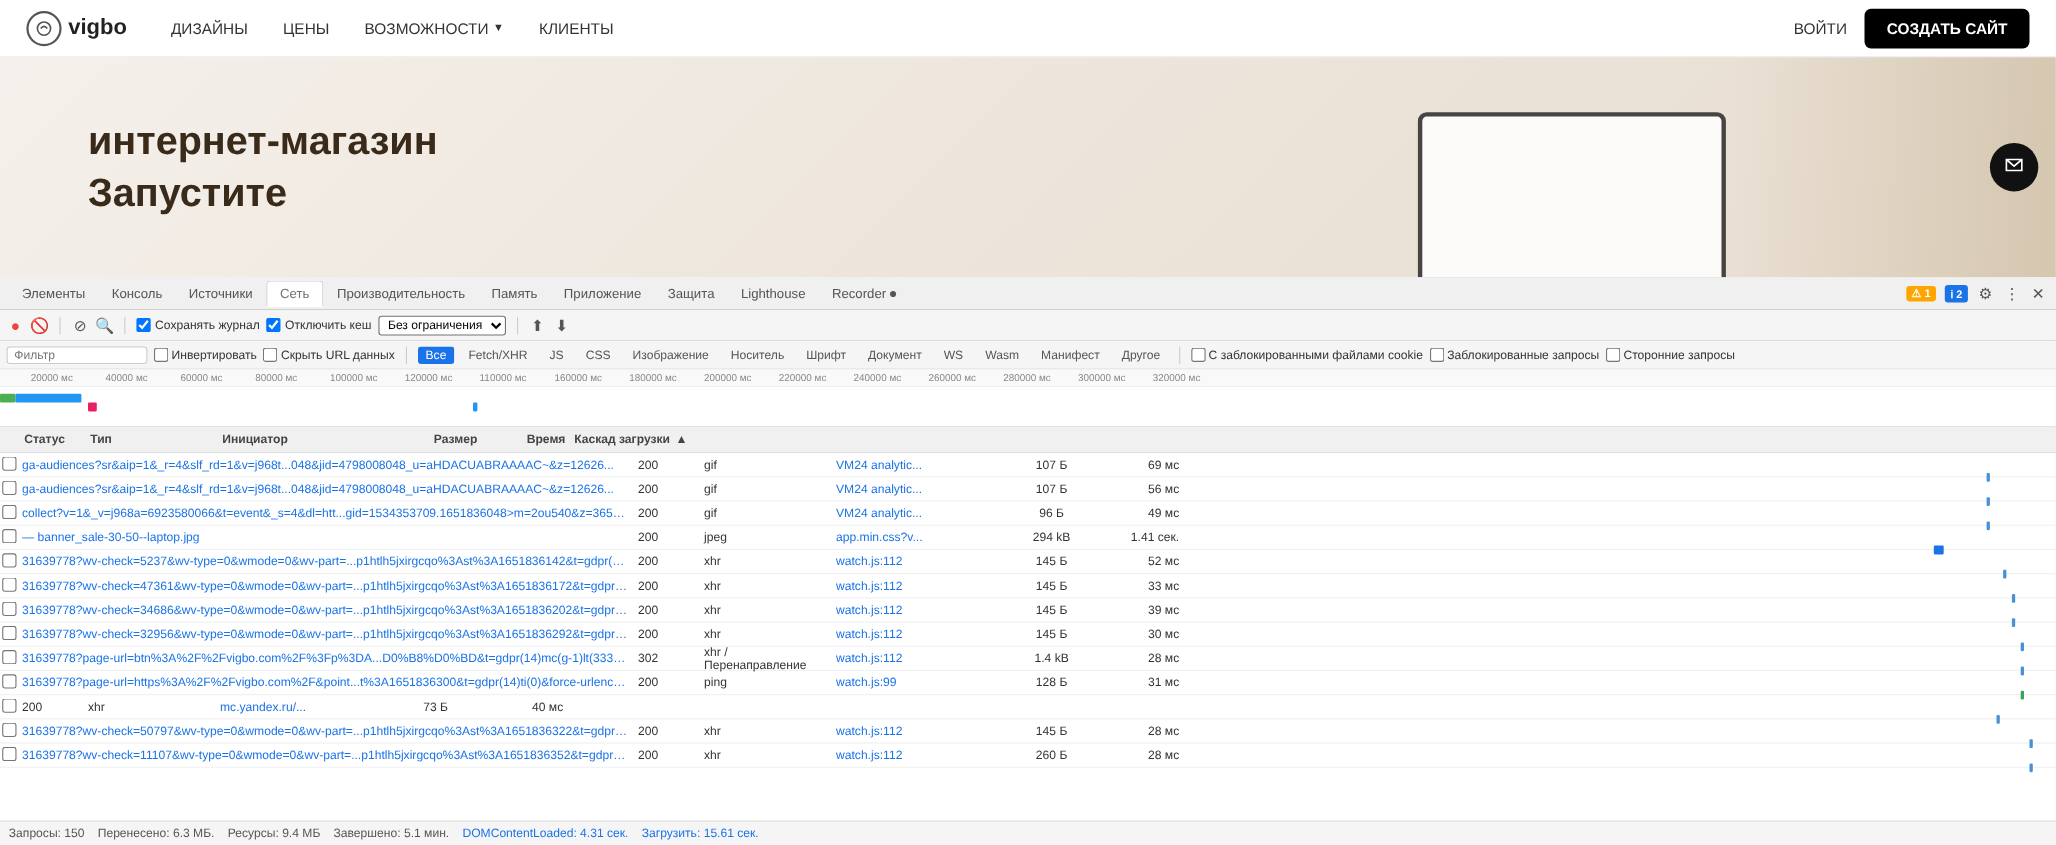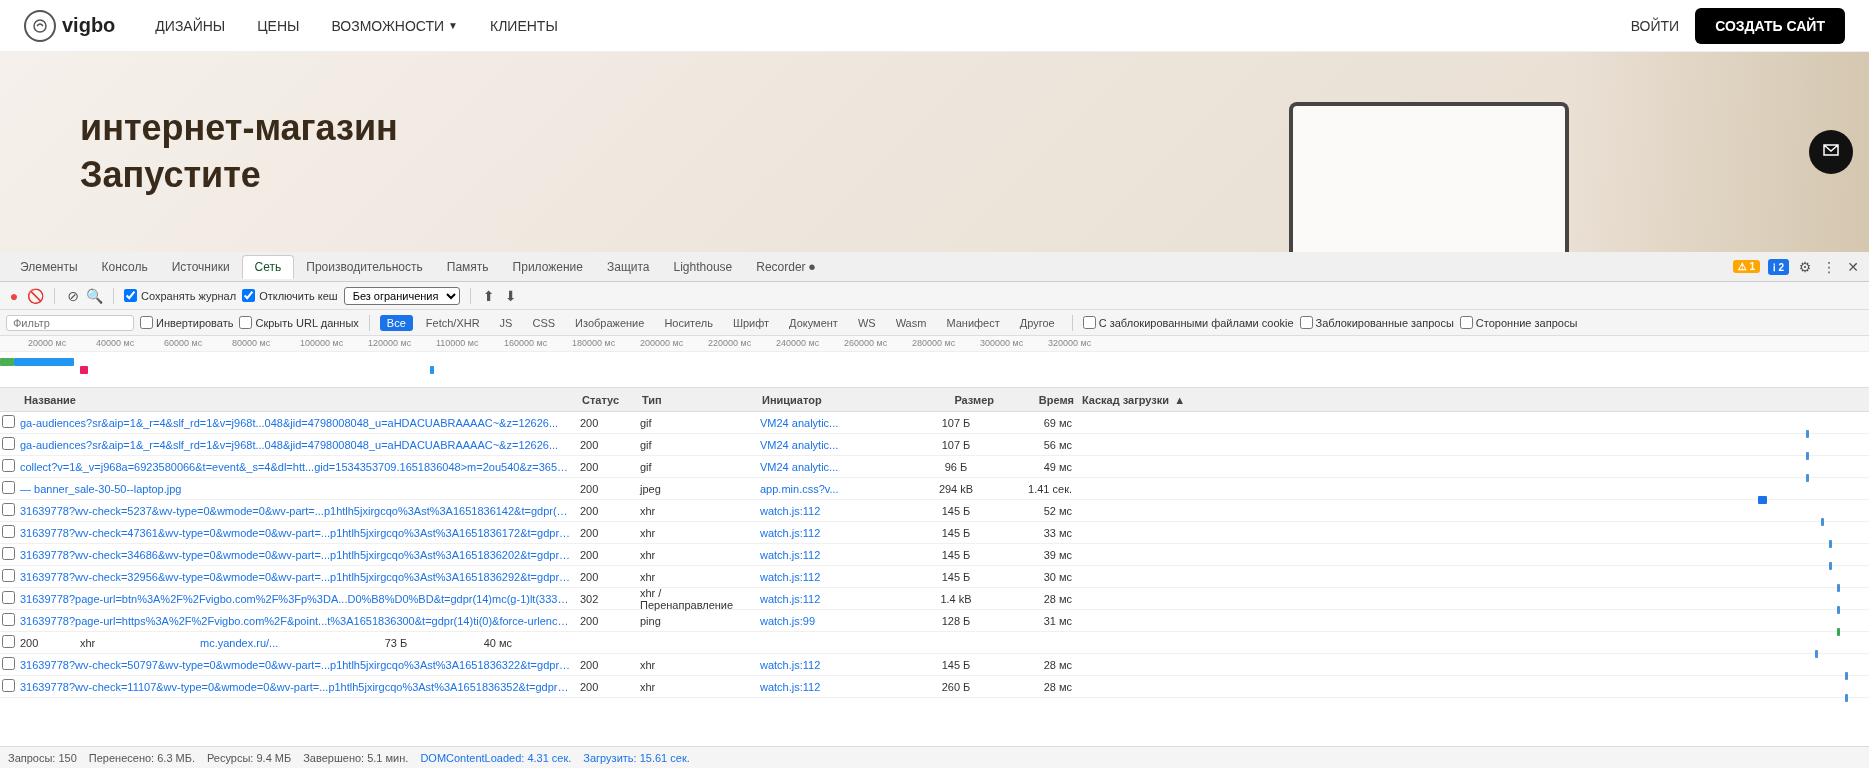--- a/index.html
+++ b/index.html
@@ -146,21 +146,21 @@
     .devtools-tab {
       padding: 4px 12px;
       font-size: 12px;
       color: #555;
       cursor: pointer;
       border-radius: 4px 4px 0 0;
       white-space: nowrap;
     }
     .devtools-tab.active {
       background: #fff;
-      color: #14532d;
+      color: #737373;
       border: 1px solid #ccc;
       border-bottom: 1px solid #fff;
       margin-bottom: -1px;
     }
     .devtools-tab-right {
       margin-left: auto;
       display: flex;
       align-items: center;
       gap: 8px;
     }
@@ -505,21 +505,20 @@
       <div class="timeline-bars" style="position:relative; height:36px; background:#fff;">
         <div class="tbar" style="left:0; width:14px; background:#4caf50;"></div>
         <div class="tbar" style="left:14px; width:60px; background:#2196f3;"></div>
         <div class="tbar" style="left:80px; width:8px; background:#e91e63; top:14px;"></div>
         <div class="tbar" style="left:430px; width:4px; background:#2196f3; top:14px;"></div>
       </div>
     </div>
 
     <div class="table-header">
       <div style="width:16px; min-width:16px;"></div>
-      <div class="col-name">Название</div>
       <div class="col-status">Статус</div>
       <div class="col-type">Тип</div>
       <div class="col-initiator">Инициатор</div>
       <div class="col-size">Размер</div>
       <div class="col-time">Время</div>
       <div class="col-cascade">
         <span>Каскад загрузки</span>
         <span class="sort-arrow">▲</span>
       </div>
     </div>

